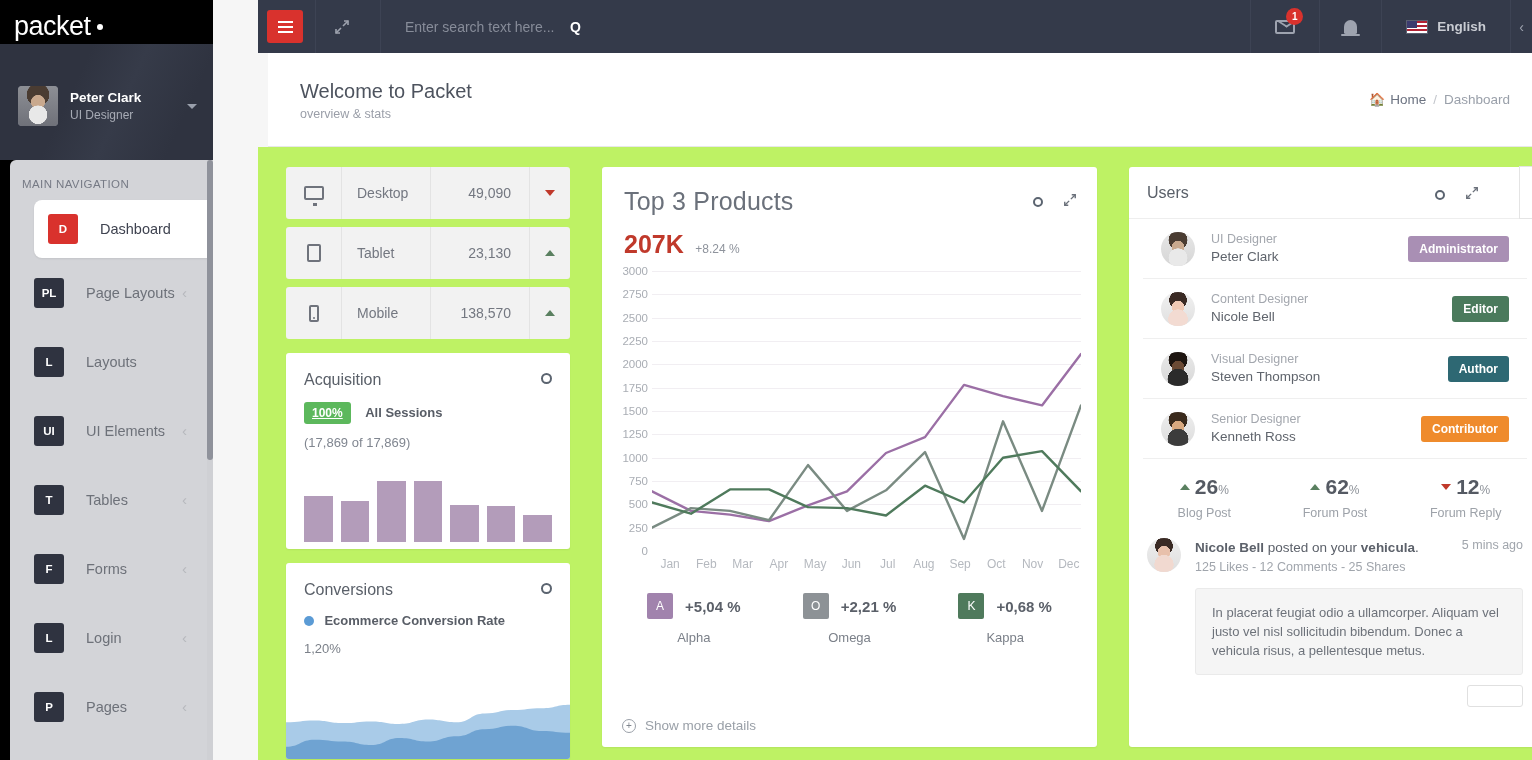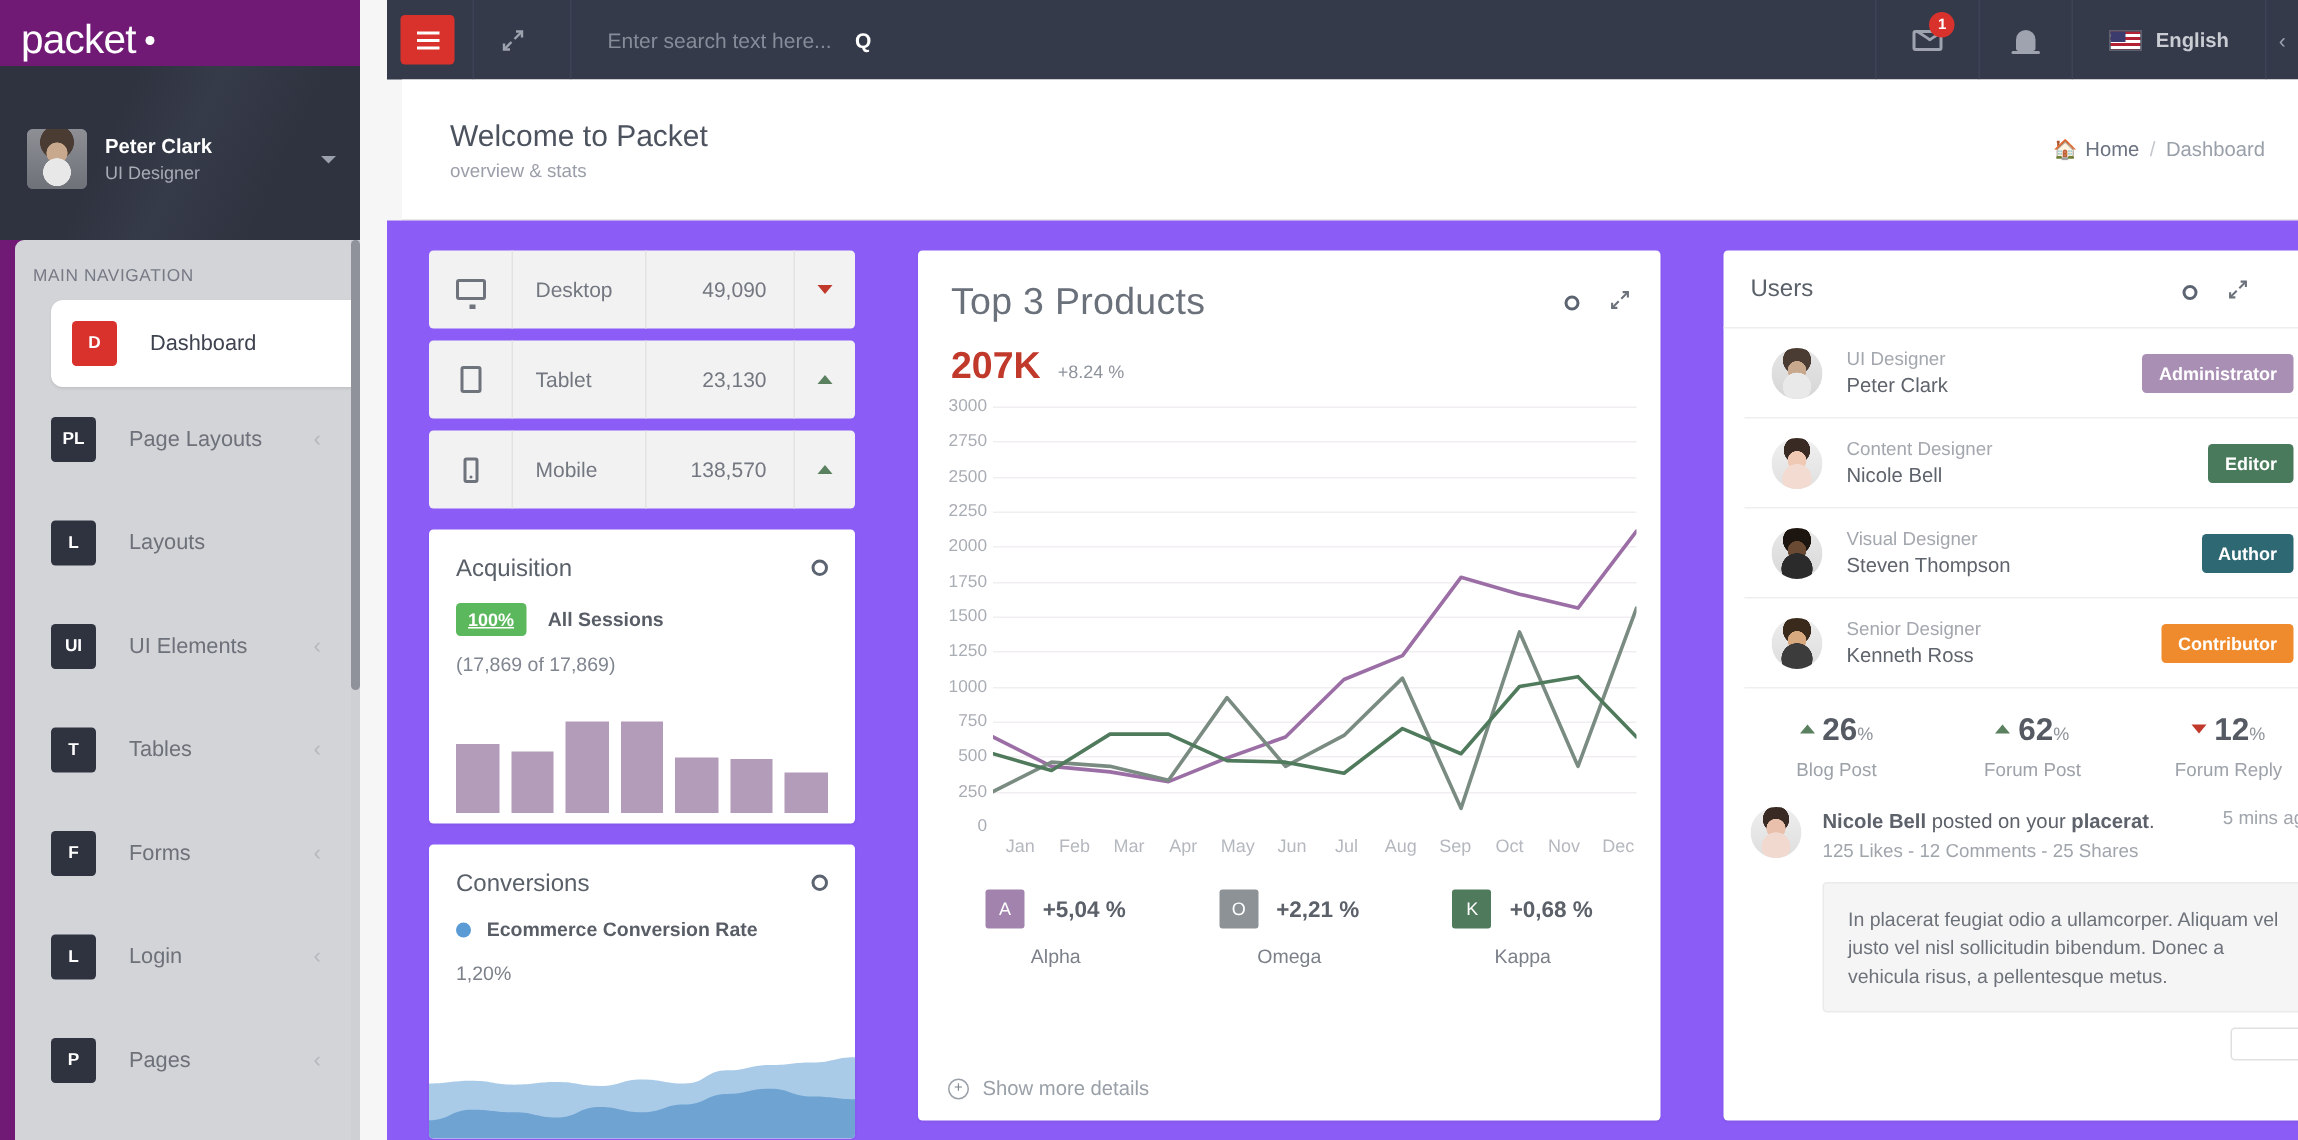--- a/index.html
+++ b/index.html
@@ -5,22 +5,22 @@
   * { box-sizing: border-box; margin: 0; padding: 0; }
   html, body {
     width: 1532px; height: 760px;
     font-family: "Liberation Sans", sans-serif;
     background: #f6f6f6; overflow: hidden;
   }
   .app { position: relative; width: 1532px; height: 760px; }
 
   
   .sidebar {
-    position: absolute; left: 0; top: 0; width: 240px; height: 760px;
-    background: #701a75; overflow: hidden;
+    position: absolute; left: 0; top: 0; width: 213px; height: 760px;
+    background: #000000; overflow: hidden;
   }
   .sidebar-bg-shape {
     position: absolute; left: 0; top: 44px; width: 258px; height: 116px;
     background: linear-gradient(115deg, #2f3340 0%, #2f3340 30%, #363b49 48%, #2f3340 70%);
     pointer-events: none;
   }
   .brand {
     position: relative; height: 53px; display: flex; align-items: center;
     padding-left: 14px; z-index: 2;
   }
@@ -168,21 +168,21 @@
   .page-sub { font-size: 12.5px; color: #9a9ea8; margin-top: 3px; }
   .breadcrumb { display: flex; align-items: center; font-size: 13.5px; gap: 7px; }
   .bc-home { color: #6b7280; cursor: pointer; }
   .bc-sep { color: #c3c6cc; }
   .bc-cur { color: #9aa0aa; }
   .home-icon { font-size: 13px; color: #6b7280; margin-right: 5px; }
 
   
   .content {
     position: absolute; left: 258px; top: 147px; right: 0; bottom: 0;
-    background: #8b5cf6; display: flex; padding: 20px 0 0 28px; gap: 42px;
+    background: #bef264; display: flex; padding: 20px 0 0 28px; gap: 32px;
   }
   .col-left { width: 284px; flex: none; }
   .col-mid { width: 495px; flex: none; }
   .col-right { width: 412px; flex: none; }
 
   .card { background: #ffffff; border-radius: 3px; box-shadow: 0 1px 2px rgba(0,0,0,.06); }
 
   
   .dev-row {
     background: #f2f2f2; border-radius: 3px; height: 52px; margin-bottom: 8px;
@@ -706,21 +706,21 @@
           <div class="avatar-rd">
             <div style="position:absolute;inset:0;background:
                  radial-gradient(circle at 50% 78%, #f1d9d0 0 30%, transparent 31%),
                  radial-gradient(circle at 50% 42%, #e8c0ab 0 24%, transparent 25%),
                  radial-gradient(circle at 50% 24%, #3a2a24 0 28%, transparent 29%),
                  linear-gradient(#eeeeee,#dedede);"></div>
           </div>
           <div class="post-body">
             <div class="post-line">
               <div class="post-text">
-                <b>Nicole Bell</b><span> posted on your </span><b>placerat</b><span>.</span>
+                <b>Nicole Bell</b><span> posted on your </span><b>vehicula</b><span>.</span>
               </div>
               <div class="post-time">5 mins ago</div>
             </div>
             <div class="post-stats">125 Likes - 12 Comments - 25 Shares</div>
             <div class="quote">In placerat feugiat odio a ullamcorper. Aliquam vel justo vel nisl sollicitudin bibendum. Donec a vehicula risus, a pellentesque metus.</div>
             <div class="post-btn"></div>
           </div>
         </div>
       </div>
     </div>

